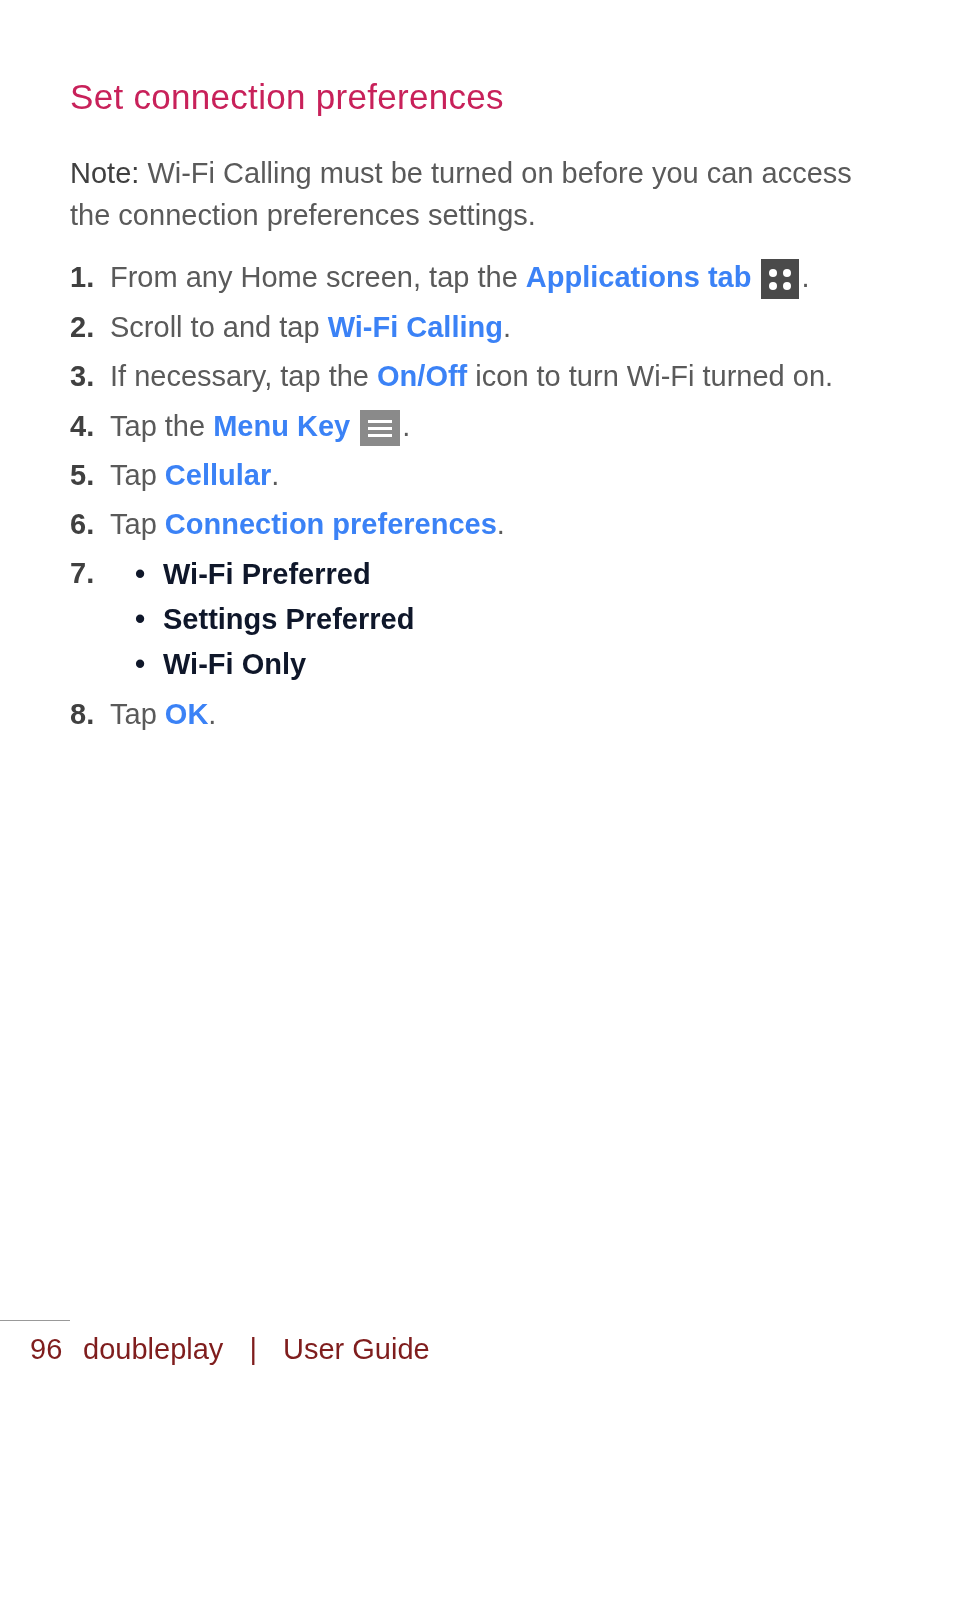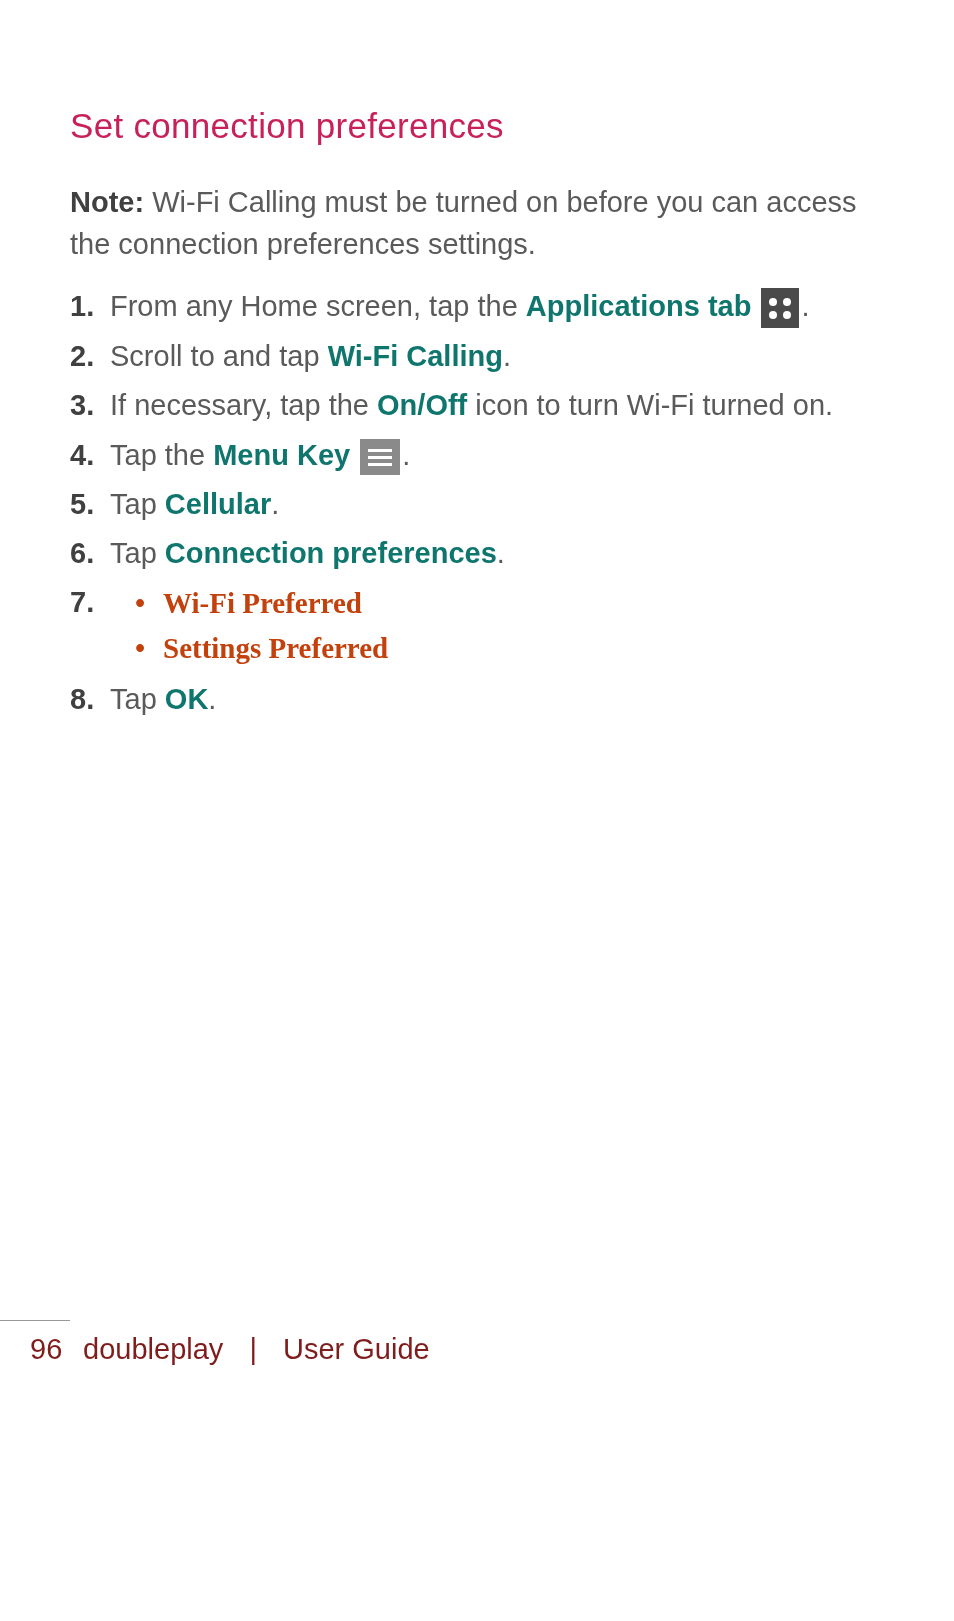--- a/index.html
+++ b/index.html
@@ -9,37 +9,37 @@
     }
     body {
       width: 954px;
       height: 1621px;
       background: #ffffff;
       font-family: Arial, Helvetica, sans-serif;
       position: relative;
       color: #5a5a5a;
     }
     .content {
-      padding: 106px 90px 0 70px;
+      padding: 77px 90px 0 70px;
     }
     h1 {
       color: #c8215a;
       font-size: 35px;
       font-weight: normal;
       margin-bottom: 35px;
       letter-spacing: 0.3px;
     }
     .note-paragraph {
       font-size: 29px;
       line-height: 1.45;
       margin-bottom: 20px;
       color: #5a5a5a;
     }
     .note-label {
-      font-weight: bold;
+      font-weight: normal;
       color: #404040;
     }
     ol.steps {
       list-style: none;
       counter-reset: step;
       margin-left: 0;
     }
     ol.steps > li {
       counter-increment: step;
       font-size: 29px;
@@ -51,35 +51,34 @@
     }
     ol.steps > li::before {
       content: counter(step) ".";
       position: absolute;
       left: 0;
       font-weight: bold;
       color: #404040;
     }
     .bold {
       font-weight: bold;
-      color: #0f766e;
+      color: #3b82f6;
     }
     ul.options {
       list-style: none;
       margin-top: 6px;
       margin-left: 25px;
     }
     ul.options > li {
       font-size: 29px;
       line-height: 1.55;
       position: relative;
       padding-left: 28px;
       font-weight: bold;
-      color: #c2410c;
-      font-family: Liberation Serif, serif;
+      color: #0f172a;
     }
     ul.options > li::before {
       content: "•";
       position: absolute;
       left: 0;
       font-weight: bold;
     }
     .icon-apps {
       display: inline-block;
       width: 38px;
@@ -176,20 +175,21 @@
     <li>
       <span>Tap </span><span class="bold">Cellular</span><span>.</span>
     </li>
     <li>
       <span>Tap </span><span class="bold">Connection preferences</span><span>.</span>
     </li>
     <li>
       <ul class="options">
         <li>Wi-Fi Preferred</li>
         <li>Settings Preferred</li>
+        <li>Wi-Fi Only</li>
       </ul>
     </li>
     <li>
       <span>Tap </span><span class="bold">OK</span><span>.</span>
     </li>
   </ol>
 </div>
 
 <div class="footer">
   <hr class="footer-line">

